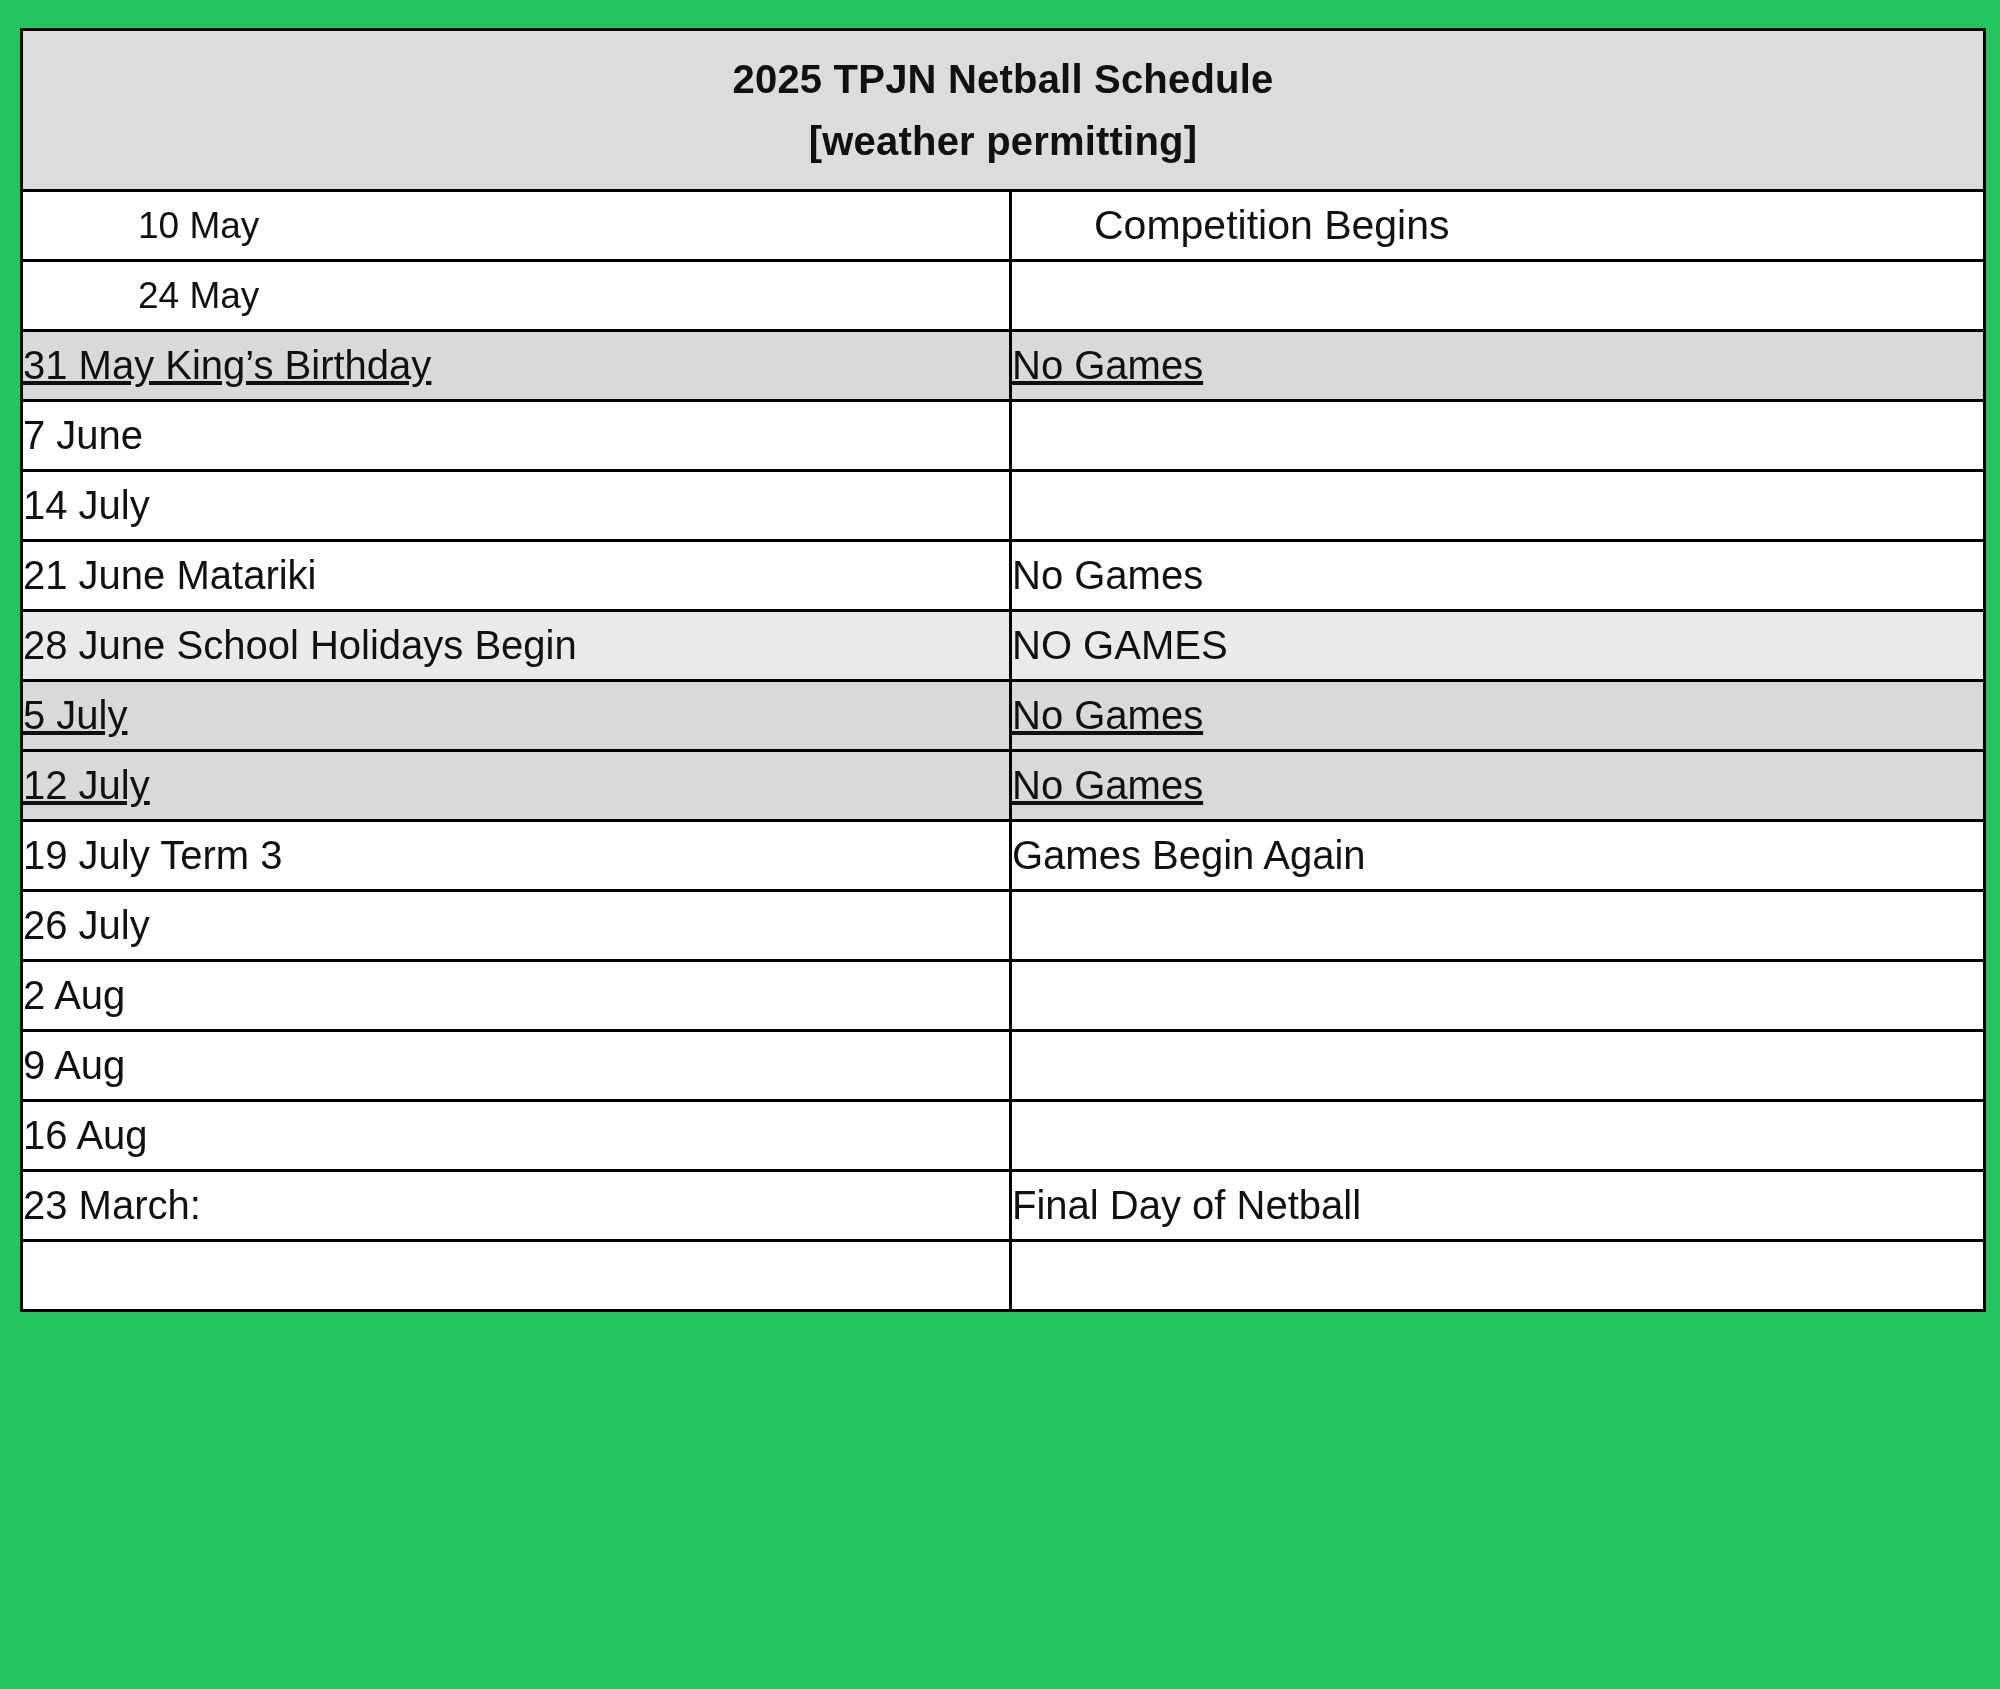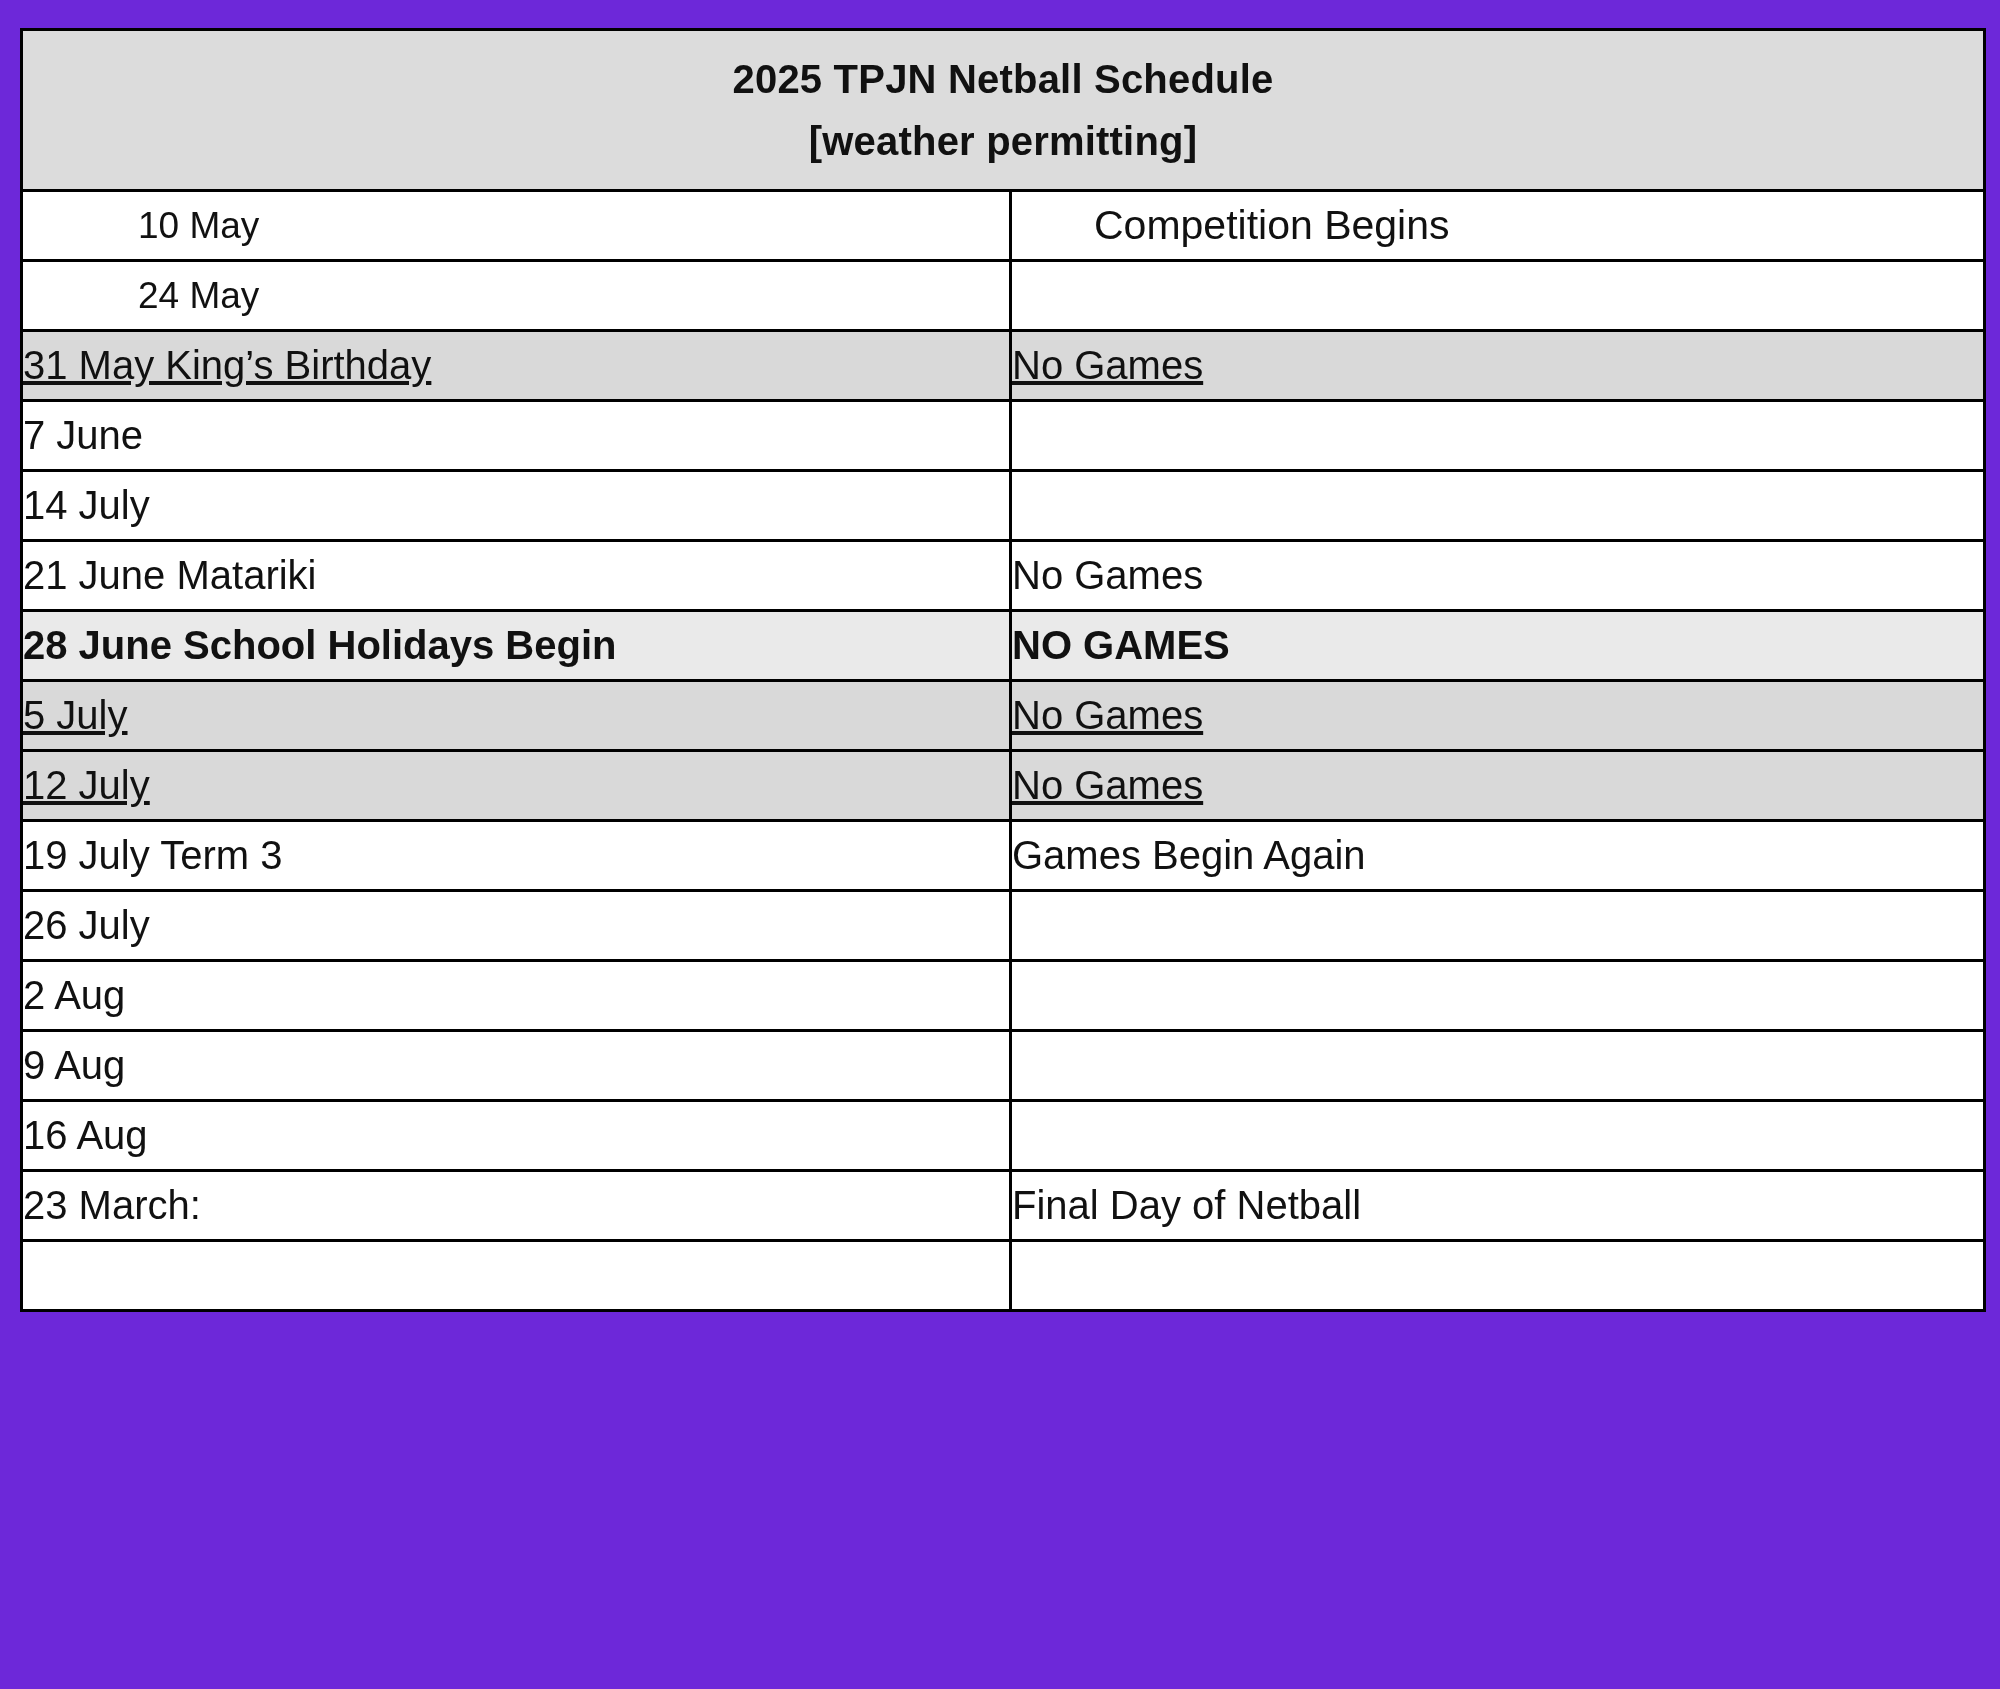--- a/index.html
+++ b/index.html
@@ -11,21 +11,21 @@
     width: 2000px;
     height: 1689px;
     font-family: "Liberation Sans", sans-serif;
     -webkit-font-smoothing: antialiased;
   }
 
   .page {
     position: relative;
     width: 2000px;
     height: 1689px;
-    background: #6d28d9;
+    background: #22c55e;
     overflow: hidden;
   }
 
   .schedule-table {
     position: absolute;
     left: 20px;
     top: 28px;
     width: 1963px;
     border-collapse: collapse;
     table-layout: fixed;
@@ -82,21 +82,21 @@
     white-space: nowrap;
     overflow: hidden;
   }
 
   
   tr.small-row .cell-date { font-size: 37px; padding-left: 115px; }
   tr.small-row .cell-note { font-size: 41px; padding-left: 82px; }
 
   
   tr.shade-dark  td { background: #d9d9d9 !important; text-decoration: underline; }
-  tr.shade-light td { background: #eaeaea !important; font-weight: bold; }
+  tr.shade-light td { background: #eaeaea !important; }
   tr.shade-none  td { background: #ffffff !important; }
 </style>
 </head>
 <body>
 
 <div class="page">
 
   <table class="schedule-table">
     <colgroup>
       <col class="col-date">

